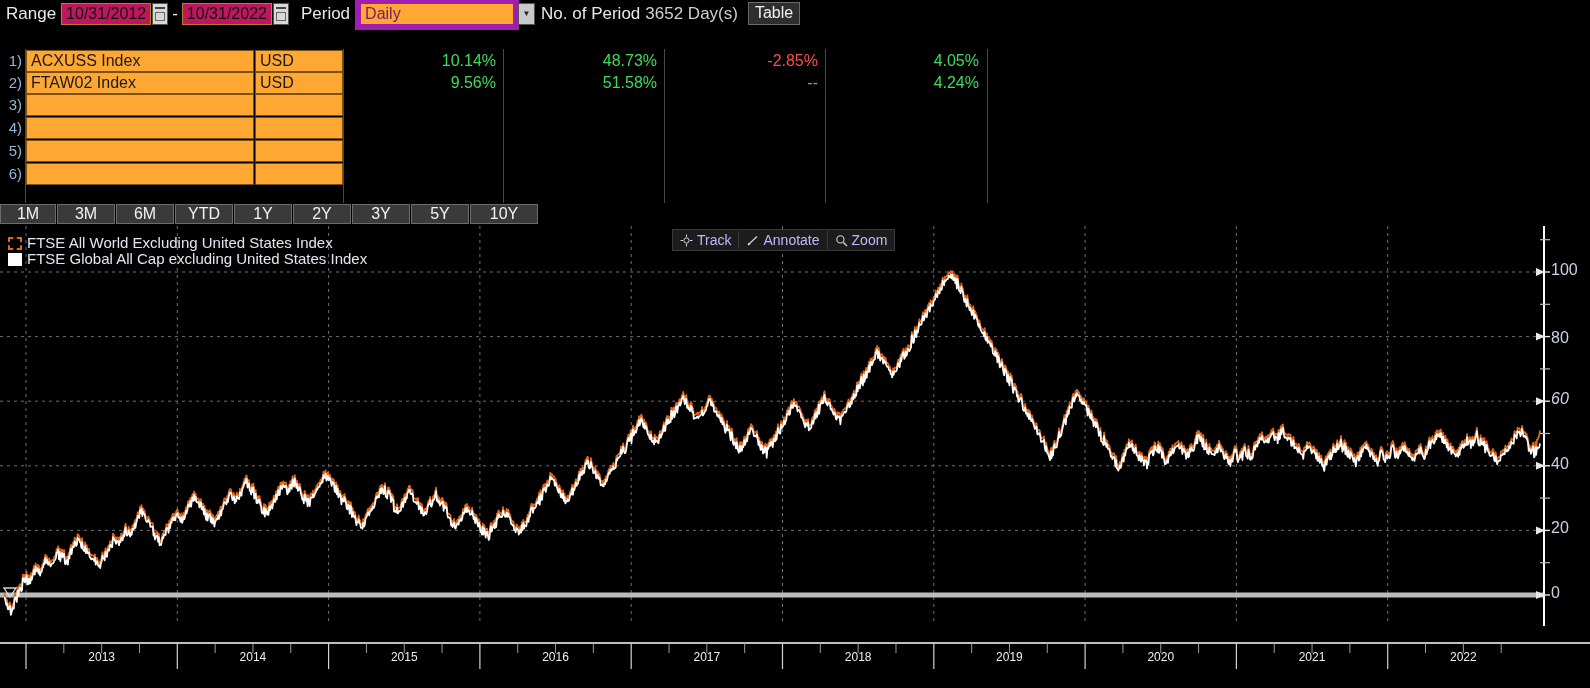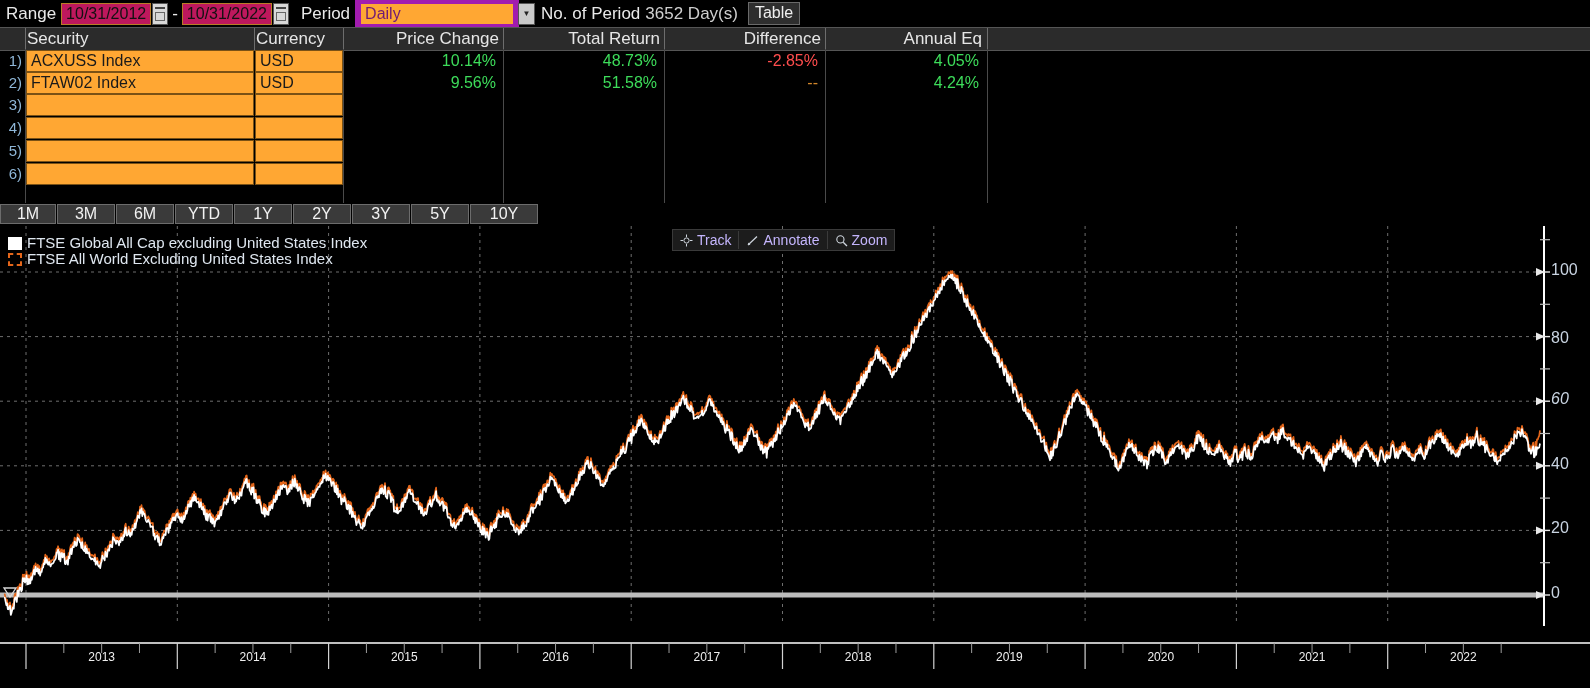--- a/index.html
+++ b/index.html
@@ -123,35 +123,20 @@
     <span class="tb-label" style="padding-left:12px">Period</span>
     <span class="tb-select">Daily</span>
     <span class="tb-arrow">▼</span>
     <span class="tb-count">No. of Period</span>
     <span class="tb-num">3652 Day(s)</span>
     <span class="tb-btn">Table</span>
   </div>
 
   <div class="grid">
 
-    <div class="grid-head">
-      <div class="gh-cell" style="left:27px;">Security</div>
-      <div class="gh-cell" style="left:256px;">Currency</div>
-      <div class="gh-cell" style="left:345px;width:156px;text-align:right;padding-right:2px;">Price Change</div>
-      <div class="gh-cell" style="left:505px;width:157px;text-align:right;padding-right:2px;">Total Return</div>
-      <div class="gh-cell" style="left:666px;width:157px;text-align:right;padding-right:2px;">Difference</div>
-      <div class="gh-cell" style="left:827px;width:157px;text-align:right;padding-right:2px;">Annual Eq</div>
-      <div class="gh-sep" style="left:25px"></div>
-      <div class="gh-sep" style="left:254px"></div>
-      <div class="gh-sep" style="left:343px"></div>
-      <div class="gh-sep" style="left:503px"></div>
-      <div class="gh-sep" style="left:664px"></div>
-      <div class="gh-sep" style="left:825px"></div>
-      <div class="gh-sep" style="left:987px"></div>
-    </div>
 
     <div class="vline" style="left:25px;top:22px;height:154px;background:#4a4a4a"></div>
     <div class="vline" style="left:343px;top:22px;height:154px;background:#4a4a4a"></div>
     <div class="vline" style="left:503px;top:22px;height:154px;background:#4a4a4a"></div>
     <div class="vline" style="left:664px;top:22px;height:154px;background:#4a4a4a"></div>
     <div class="vline" style="left:825px;top:22px;height:154px;background:#4a4a4a"></div>
     <div class="vline" style="left:987px;top:22px;height:154px;background:#4a4a4a"></div>
 
     <div>
       <div class="rownum" style="left:0px;top:23px;">1)</div>
@@ -286,26 +271,26 @@
         <line x1="1274.2250000000001" y1="417" x2="1274.2250000000001" y2="427" stroke="#9d9d9d" stroke-width="1"></line>
         <line x1="1312.0500000000002" y1="417" x2="1312.0500000000002" y2="427" stroke="#9d9d9d" stroke-width="1"></line>
         <line x1="1349.875" y1="417" x2="1349.875" y2="427" stroke="#9d9d9d" stroke-width="1"></line>
         <line x1="1425.525" y1="417" x2="1425.525" y2="427" stroke="#9d9d9d" stroke-width="1"></line>
         <line x1="1463.3500000000001" y1="417" x2="1463.3500000000001" y2="427" stroke="#9d9d9d" stroke-width="1"></line>
         <line x1="1501.1750000000002" y1="417" x2="1501.1750000000002" y2="427" stroke="#9d9d9d" stroke-width="1"></line>
       </svg>
 
     <div class="legend">
       <div class="legrow">
+        <span class="swatch-o"></span>
+        <span class="legtext">FTSE All World Excluding United States Index</span>
+      </div>
+      <div class="legrow">
         <span class="swatch-w"></span>
         <span class="legtext">FTSE Global All Cap excluding United States Index</span>
-      </div>
-      <div class="legrow">
-        <span class="swatch-o"></span>
-        <span class="legtext">FTSE All World Excluding United States Index</span>
       </div>
     </div>
 
     <div class="chtools">
       <div class="chtool">
         <span>
           <svg width="13" height="13" viewBox="0 0 13 13">
             <circle cx="6.5" cy="6.5" r="2.6" fill="none" stroke="#cfd6de" stroke-width="1"></circle>
             <path d="M6.5 0.5 V3 M6.5 10 V12.5 M0.5 6.5 H3 M10 6.5 H12.5" stroke="#cfd6de" stroke-width="1"></path>
           </svg>

